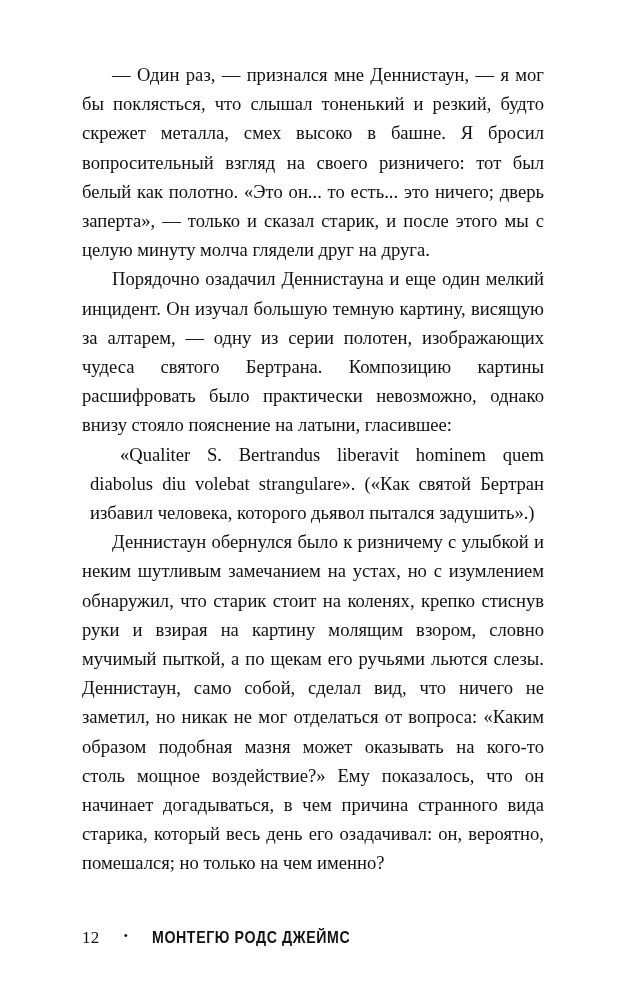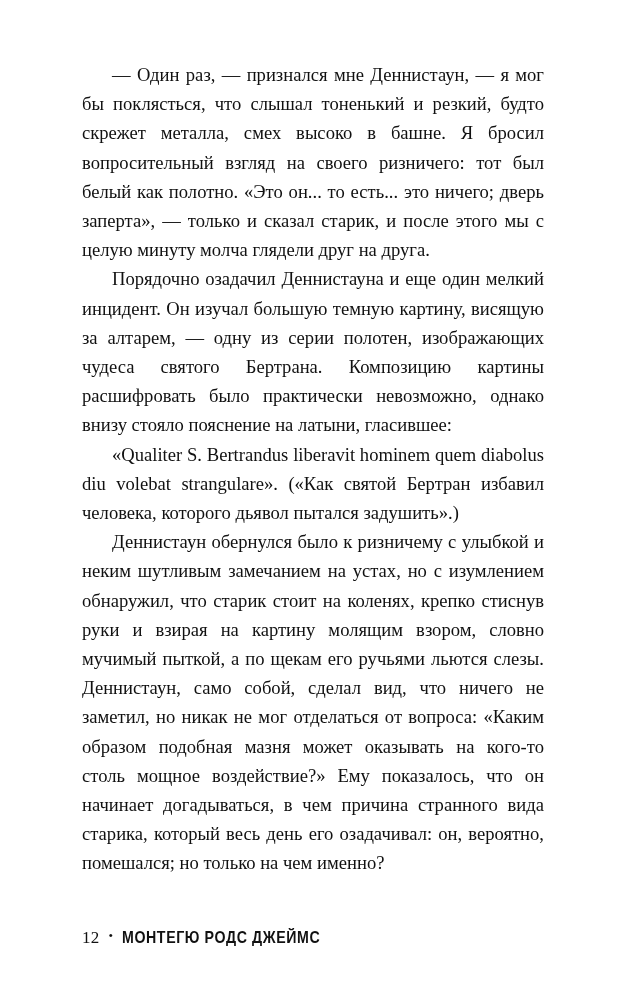--- a/index.html
+++ b/index.html
@@ -32,29 +32,30 @@
     line-height: 29.2px;
     text-align: justify;
     text-justify: inter-word;
     text-indent: 30px;
     hyphens: manual;
     font-family: "Liberation Serif", serif;
     color: #111111;
   }
   p.para.latin {
     font-style: normal;
+    margin-left: 8px;
   }
   .footer {
     position: absolute;
     left: 82px;
     bottom: 52px;
     width: 462px;
     display: flex;
     align-items: baseline;
-    gap: 9px;
+    gap: 24px;
   }
   .folio {
     font-size: 17px;
     font-family: "Liberation Serif", serif;
     color: #111111;
     letter-spacing: 0.2px;
   }
   .dot {
     font-size: 13px;
     line-height: 1;

